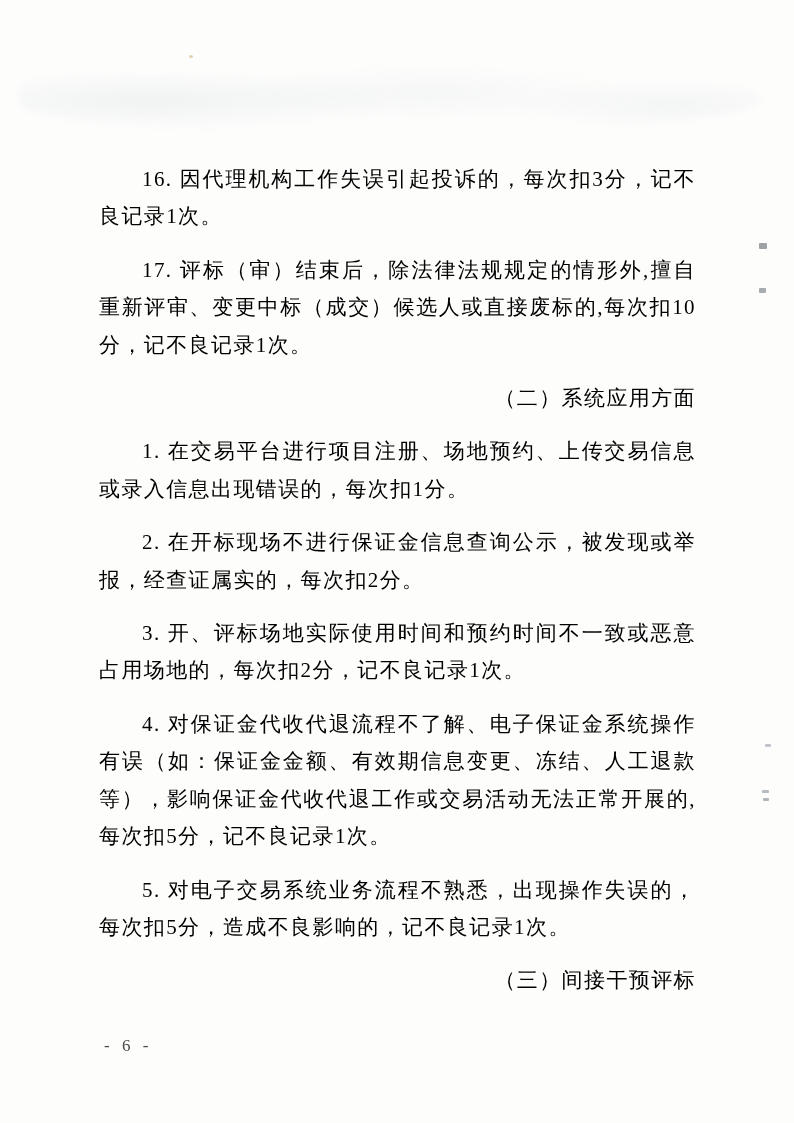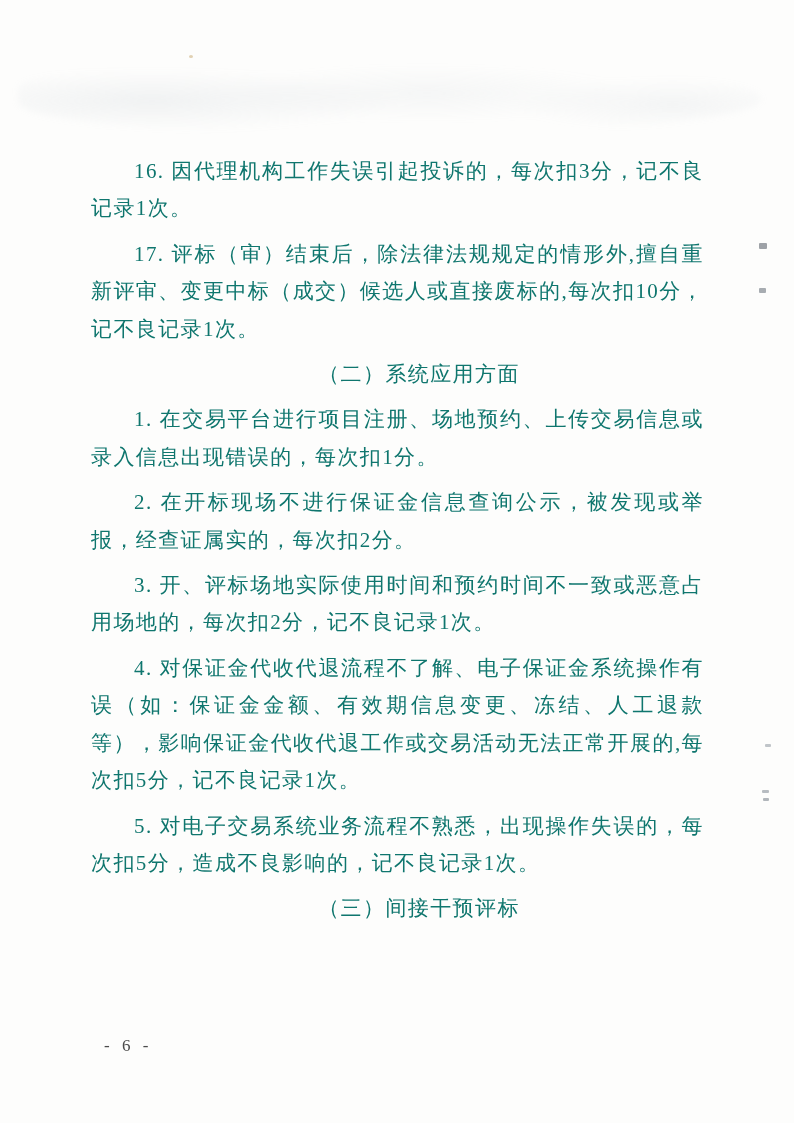--- a/index.html
+++ b/index.html
@@ -50,34 +50,34 @@
   .speck.s4 { left: 762px; top: 790px; width: 7px; height: 3px; background: #b7bcc1; }
   .speck.s5 { left: 763px; top: 798px; width: 6px; height: 3px; background: #b1b6bb; }
 
   .content {
     position: absolute;
     left: 83px;
     top: 145px;
     width: 629px;
   }
   .para, .heading {
-    margin: 8px;
+    margin: 16px;
     font-size: 21px;
     line-height: 37.4px;
-    color: #0f766e;
+    color: #000000;
     letter-spacing: 1.4px;
     text-indent: 43px;
     word-break: break-all;
   }
   .para {
     text-align: justify;
     text-justify: inter-ideograph;
   }
   .heading {
-    text-align: center;
+    text-align: right;
   }
   .footer {
     position: absolute;
     left: 104px;
     top: 1036px;
     font-size: 17px;
     letter-spacing: 4px;
     color: #4b4b4b;
     font-family: "Liberation Serif", "DejaVu Serif", serif;
   }

